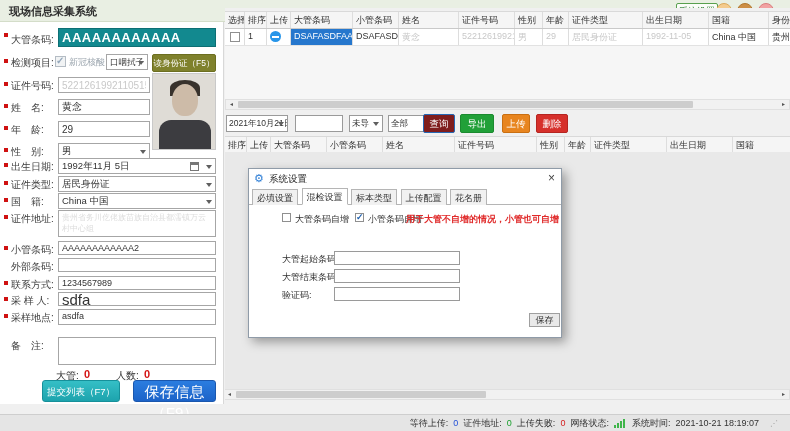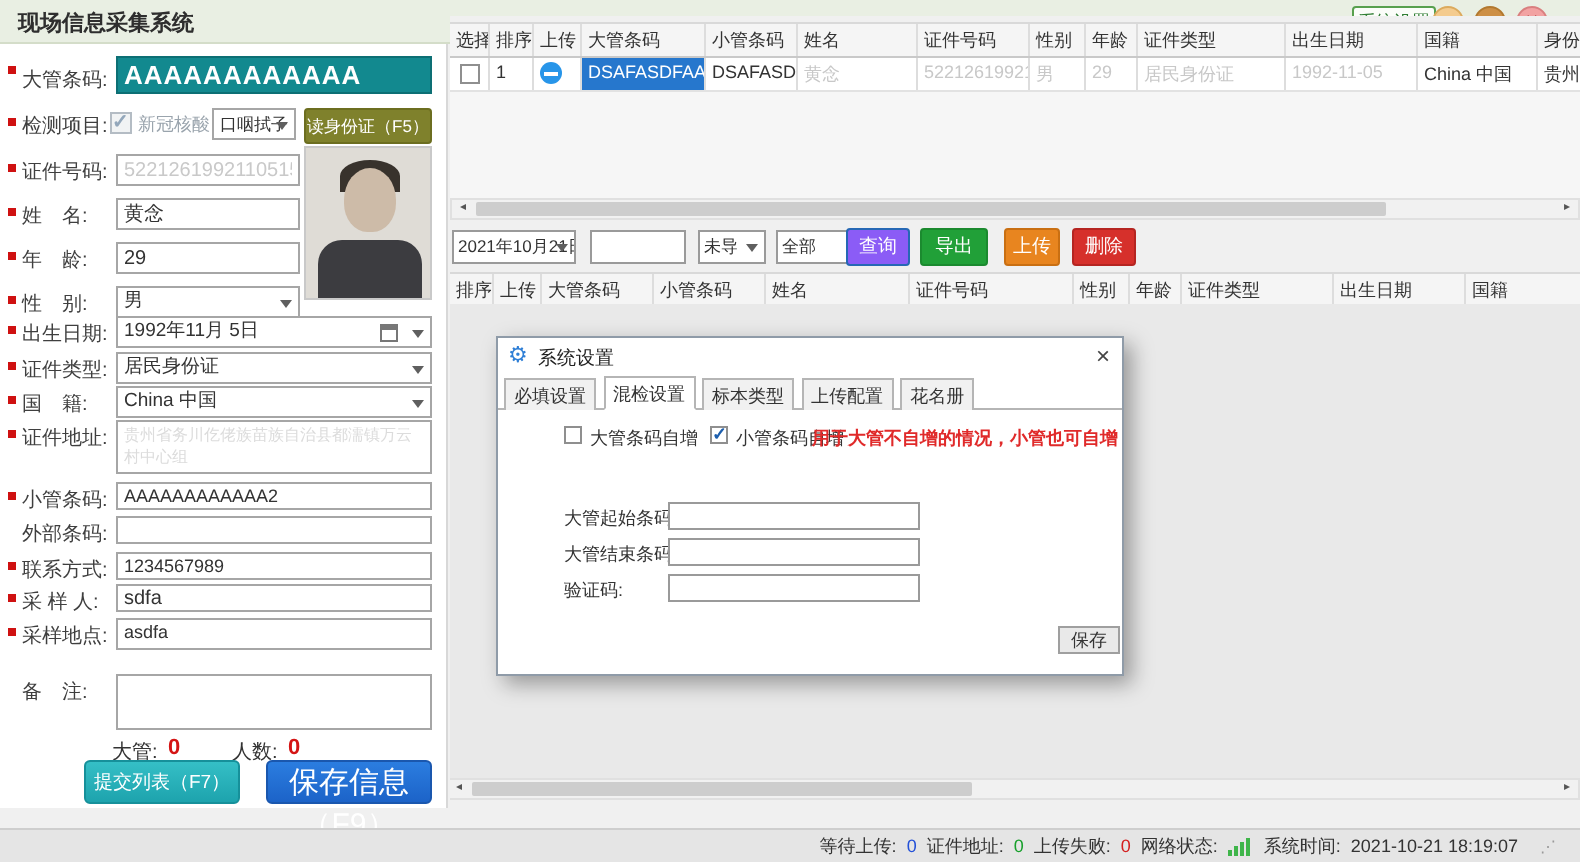--- a/index.html
+++ b/index.html
@@ -62,21 +62,21 @@
   .t2body{position:absolute;left:0;top:144px;width:565px;height:237px;background:#e9e9e9;}
   .hscroll{position:absolute;height:11px;background:#f1f1f1;border:1px solid #e0e0e0;}
   .sarrow{position:absolute;top:0;width:11px;height:9px;font-size:6px;color:#555;text-align:center;line-height:9px;cursor:pointer;}
   .thumb{position:absolute;top:1px;height:7px;background:#cdcdcd;border-radius:1px;cursor:pointer;}
   
   .filter{position:absolute;left:0;top:104px;width:565px;height:24px;}
   .fcombo{position:absolute;top:3px;height:17px;border:1px solid #9a9a9a;background:#fff;font-size:8.5px;line-height:15px;padding:0 11px 0 2px;overflow:hidden;white-space:nowrap;cursor:pointer;}
   .fcombo .chev{top:6px;}
   .fin{position:absolute;top:3px;height:17px;border:1px solid #9a9a9a;background:#fff;font-size:9px;padding:0 2px;font-family:"Liberation Sans",sans-serif;}
   .fbtn{position:absolute;top:2px;height:19px;border-radius:2px;color:#fff;font-size:9.5px;text-align:center;line-height:18px;cursor:pointer;}
-  .fbtn-search{left:198px;width:32px;background:#8b5cf6;border:1px solid #2668b5;}
+  .fbtn-search{left:198px;width:32px;background:#7f1d1d;border:1px solid #2668b5;}
   .fbtn-export{left:235px;width:34px;background:#21a038;border:1px solid #1b8a2f;}
   .fbtn-upload{left:277px;width:28px;background:#e8851f;border:1px solid #c96f12;}
   .fbtn-delete{left:311px;width:32px;background:#d6302b;border:1px solid #b52521;}
   
   .dlg{position:absolute;left:248px;top:168px;width:314px;height:170px;background:#fff;border:1px solid #8f9ba8;box-shadow:4px 4px 10px rgba(0,0,0,.35);z-index:50;font-size:9px;}
   .dlg-titlebar{position:absolute;left:0;top:0;width:100%;height:18px;background:#fff;}
   .dlg-gear{position:absolute;left:5px;top:2px;font-size:11px;color:#2f7fd6;line-height:14px;}
   .dlg-title{position:absolute;left:20px;top:4px;font-size:9.5px;color:#222;}
   .dlg-close{position:absolute;right:6px;top:2px;font-size:12px;color:#444;cursor:pointer;}
   .tabstrip{position:absolute;left:0;top:19px;width:100%;height:17px;padding-left:3px;border-bottom:1px solid #b5b5b5;}
@@ -208,21 +208,21 @@
 
   <div class="lrow" style="top:254px">
     <span class="req"></span>
     <span class="llabel">联系方式:</span>
     <input class="tin" style="left: 58px; top: 0px; width: 158px; height: 14px; font-size: 9px;" value="1234567989">
   </div>
 
   <div class="lrow" style="top:270px">
     <span class="req"></span>
     <span class="llabel">采 样 人:</span>
-    <input class="tin" style="left: 58px; top: 0px; width: 158px; height: 14px; font-size: 10px;" value="sdfa">
+    <input class="tin" style="left: 58px; top: 0px; width: 158px; height: 14px; font-size: 15px;" value="sdfa">
   </div>
 
   <div class="lrow" style="top:287px">
     <span class="req"></span>
     <span class="llabel">采样地点:</span>
     <textarea class="tarea" style="left: 58px; top: 0px; width: 158px; height: 16px;">asdfa</textarea>
   </div>
 
   <div class="lrow" style="top:315px">
     <span class="llabel">备　注:</span>

